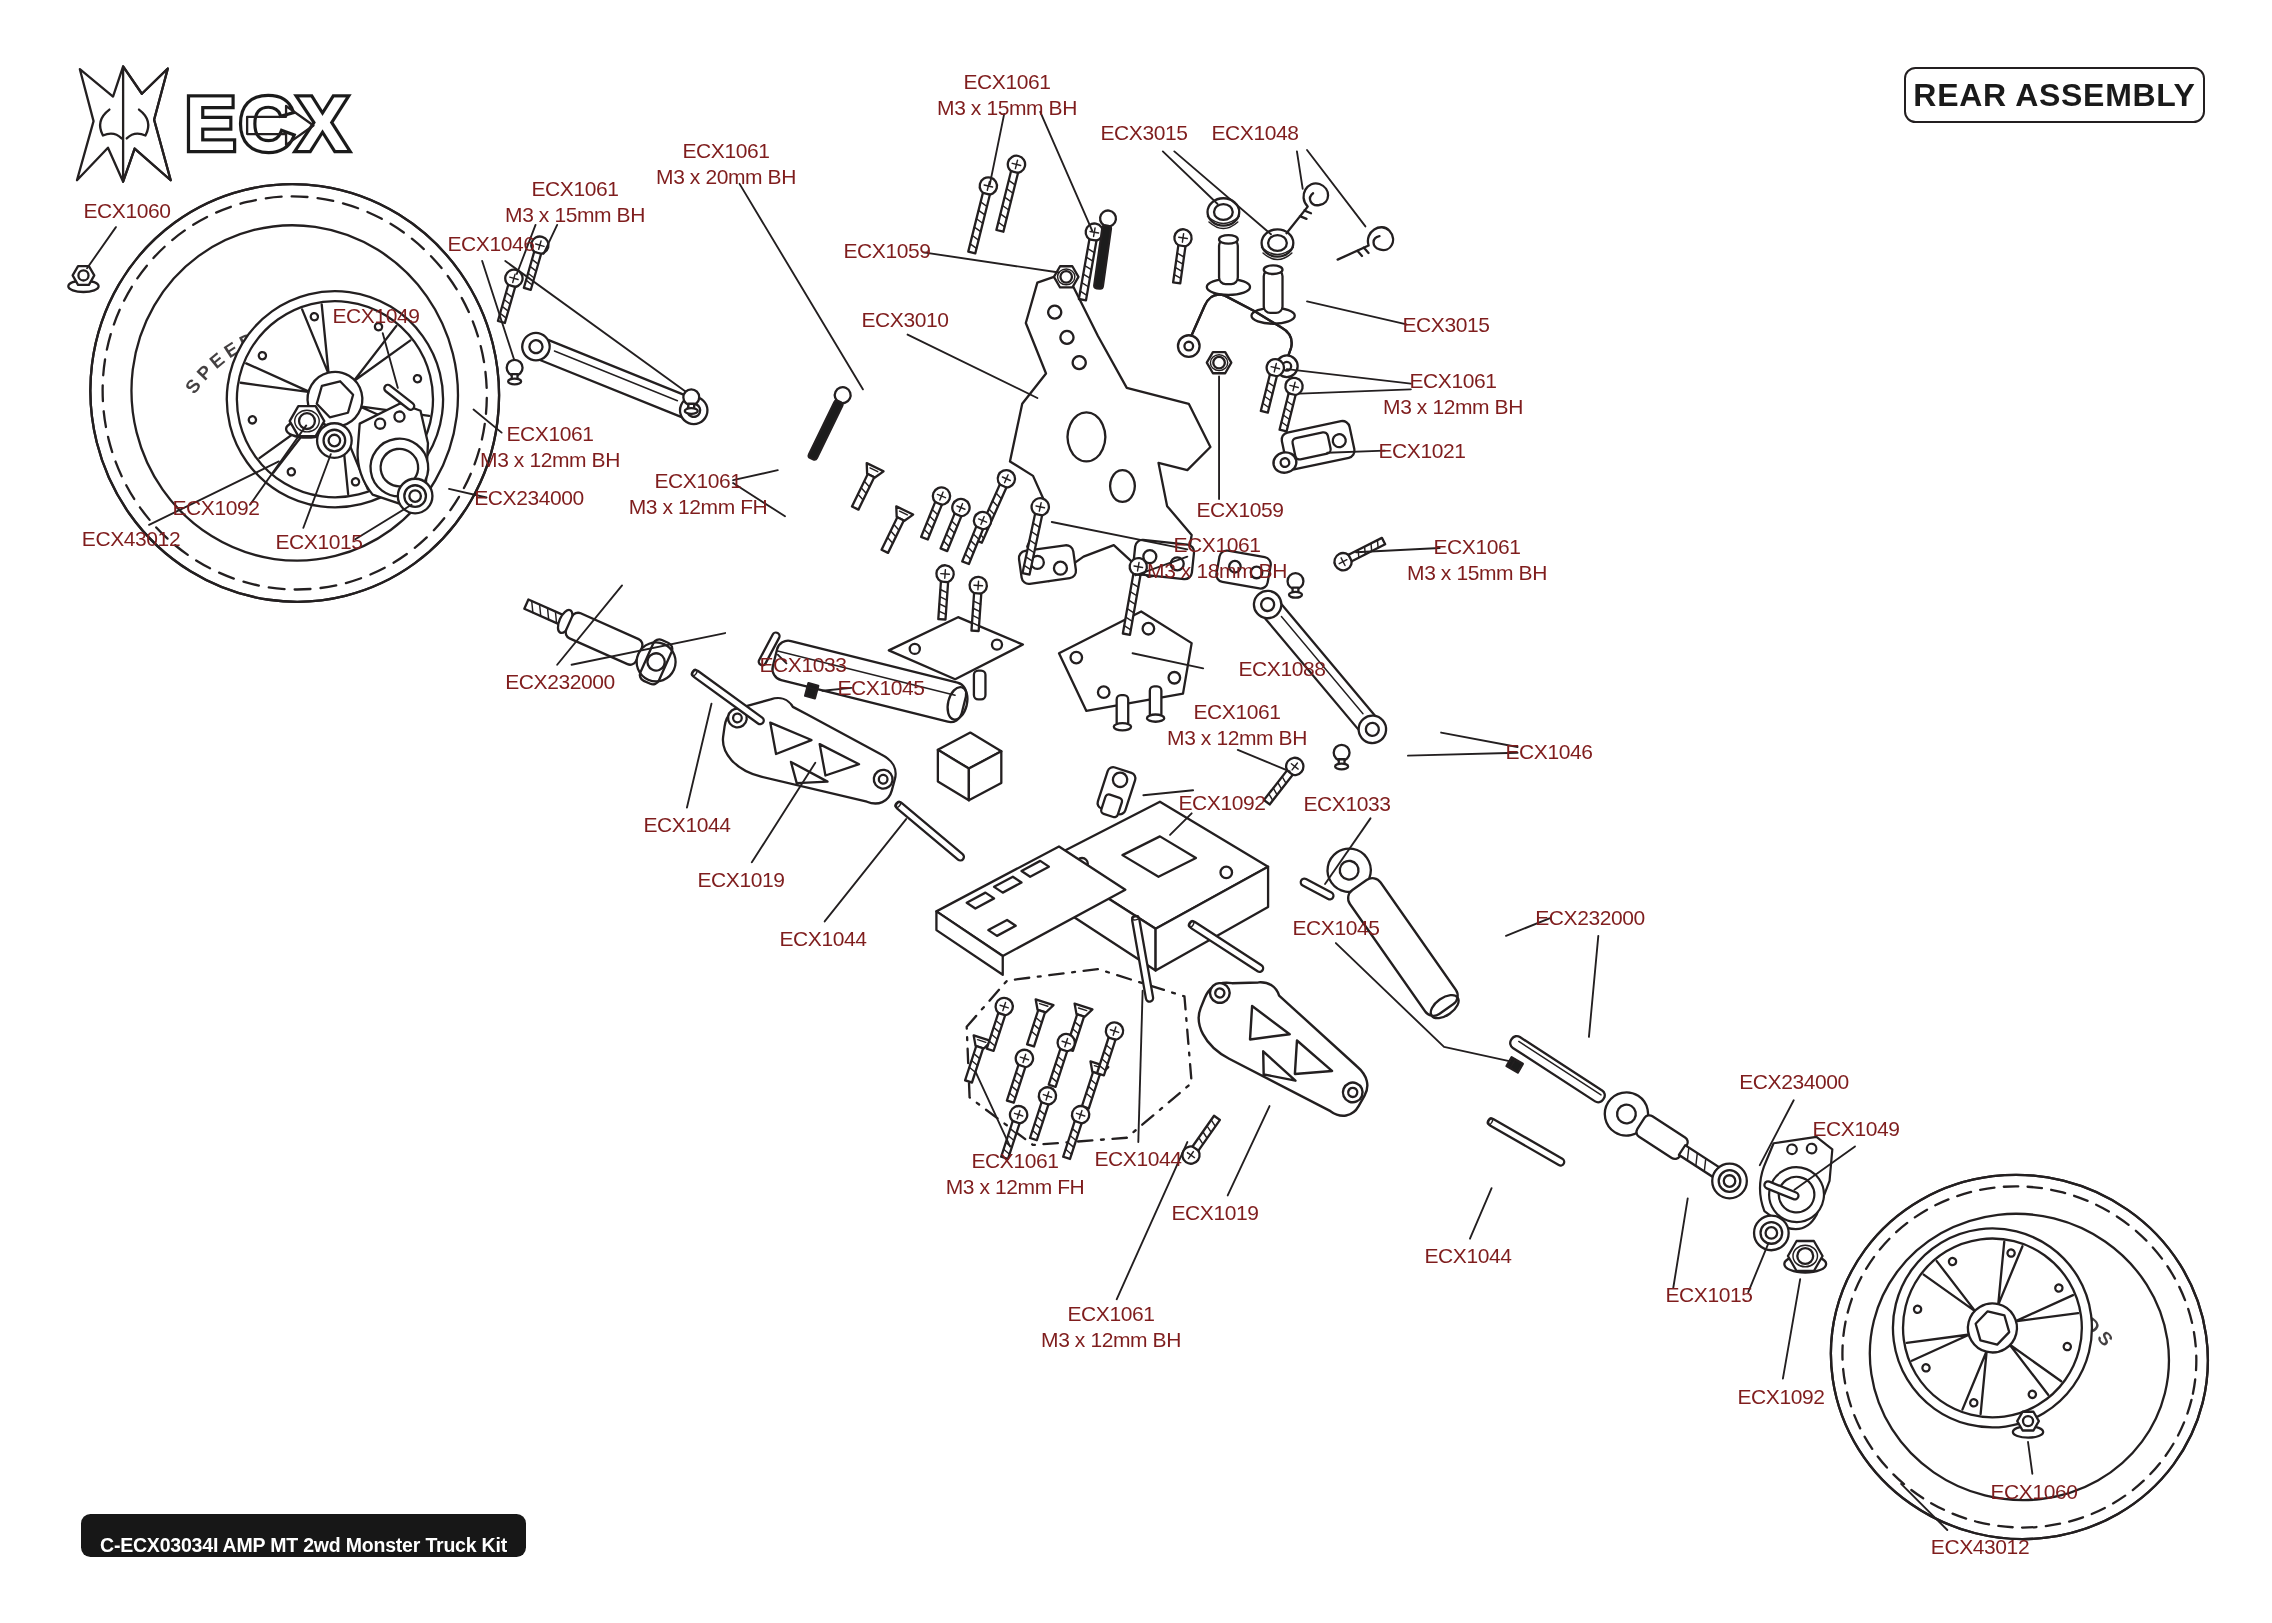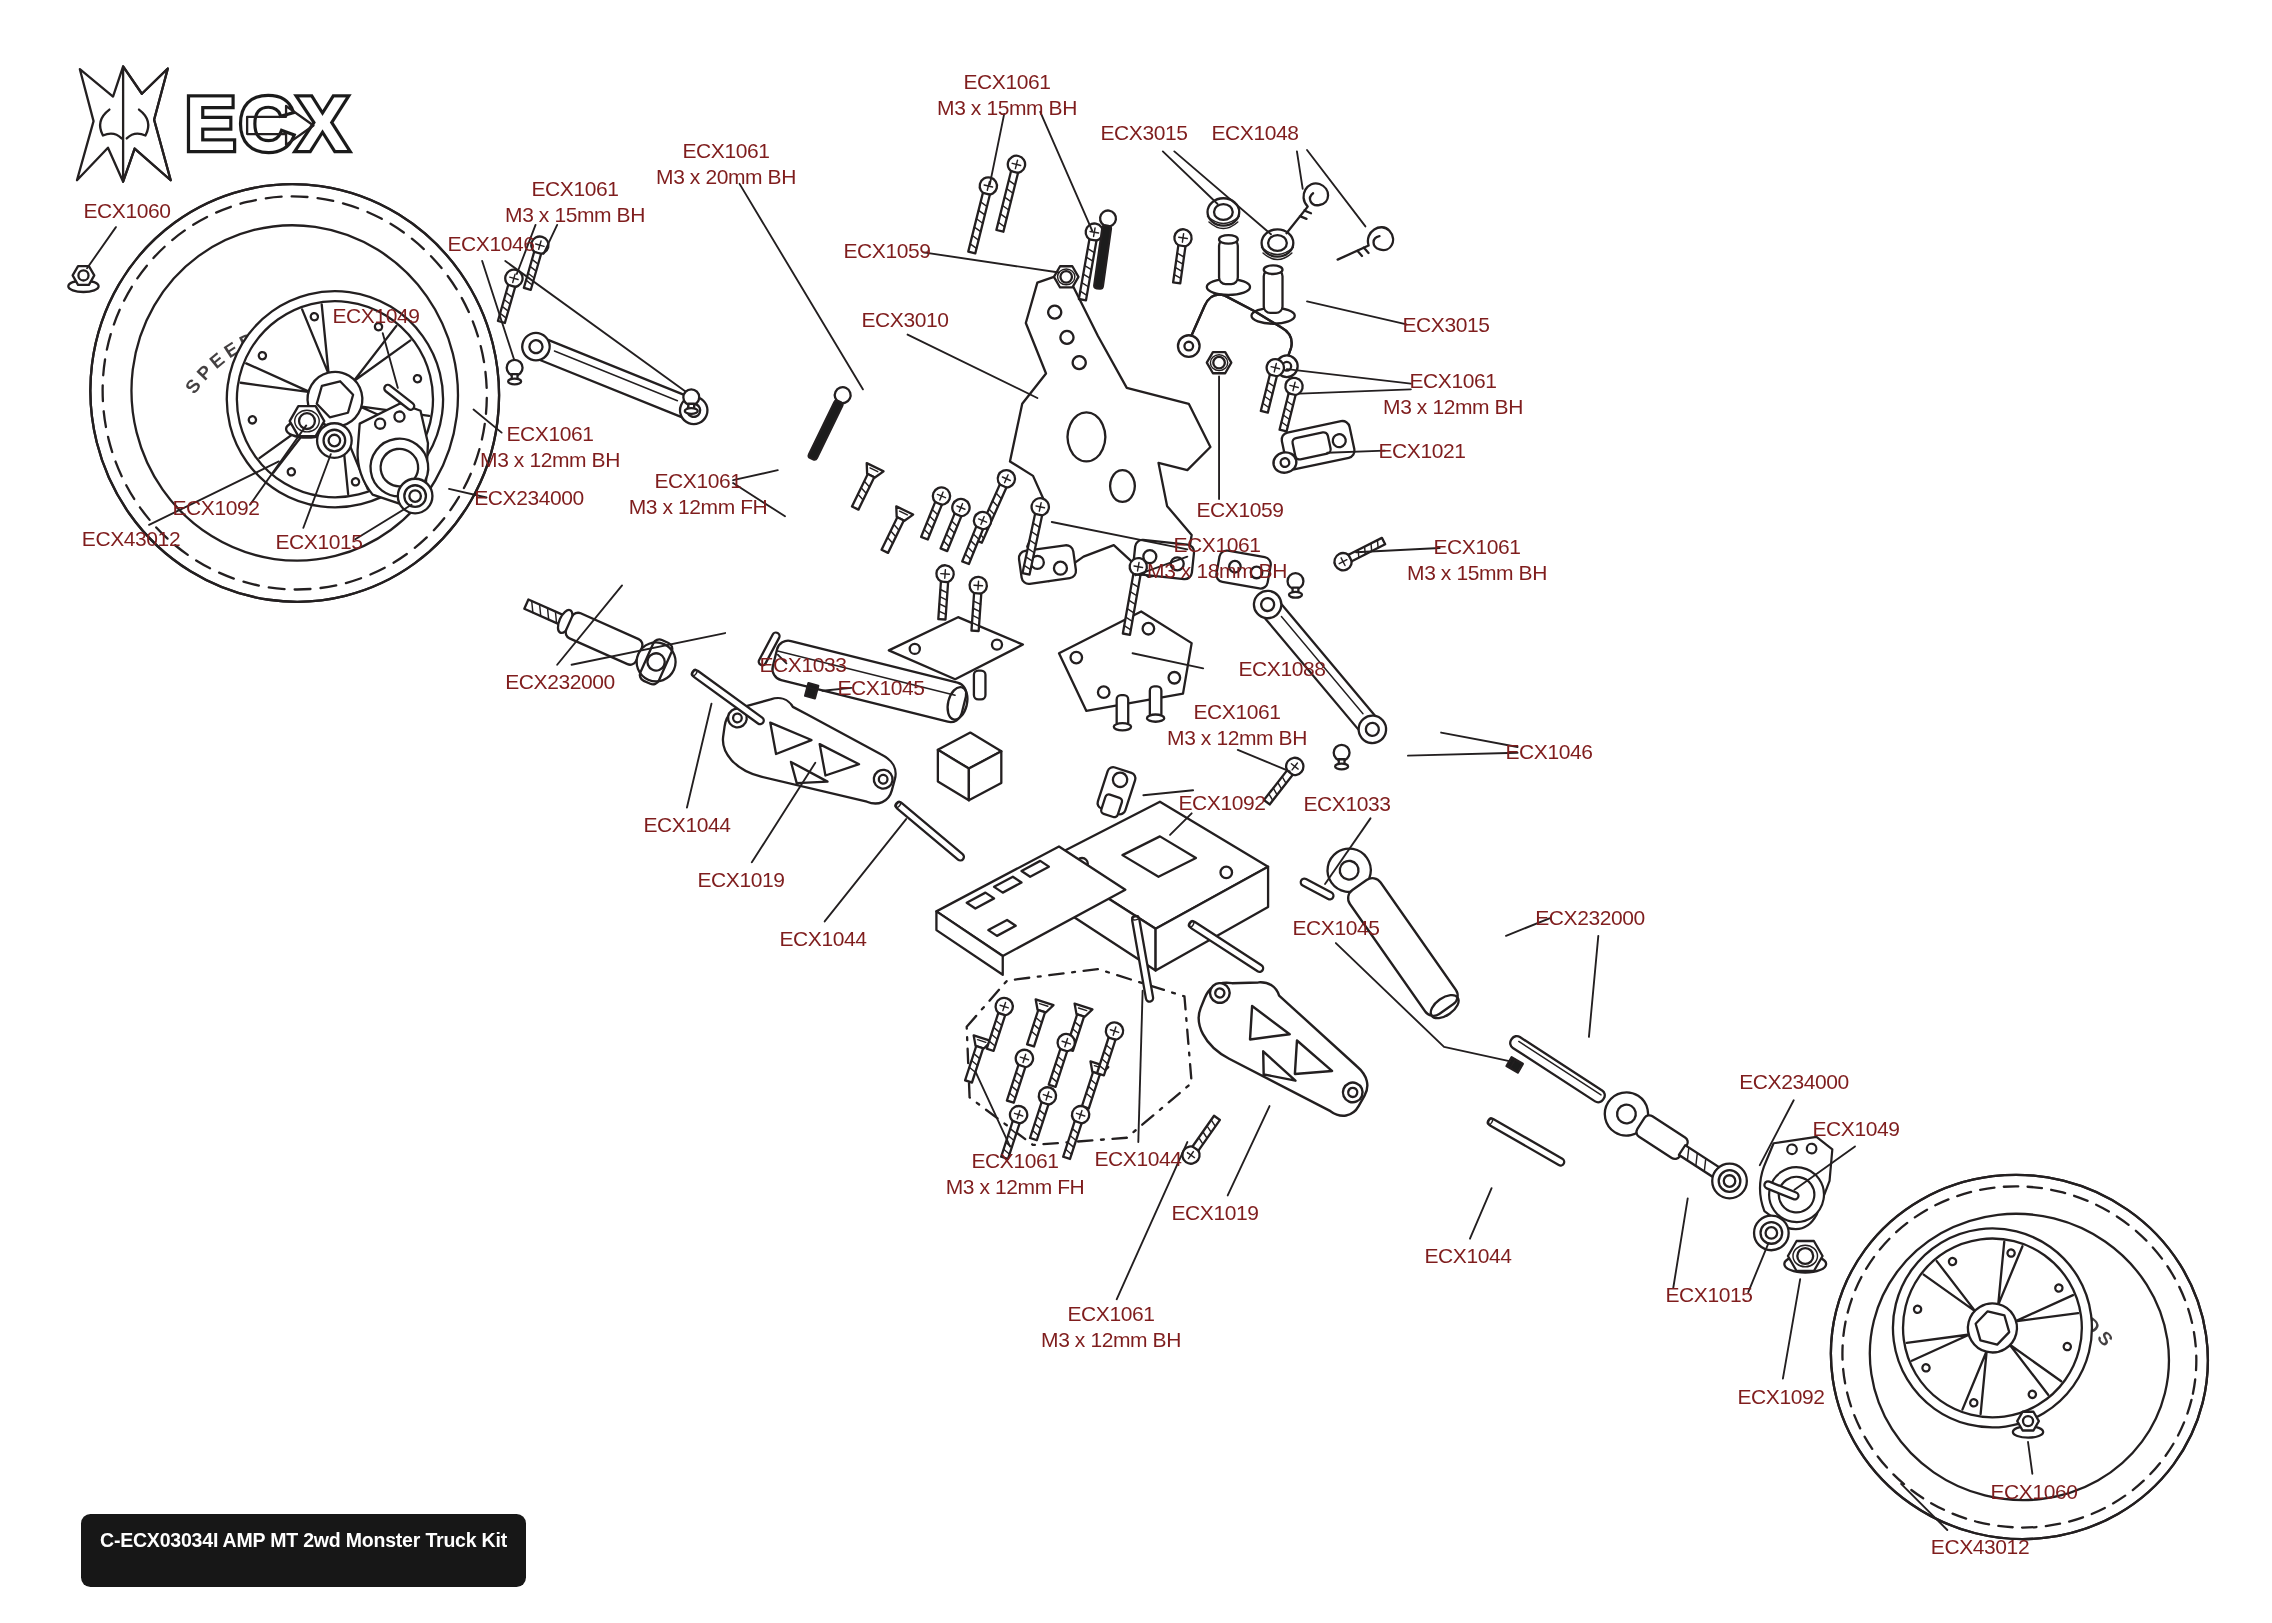--- a/index.html
+++ b/index.html
@@ -11,22 +11,22 @@
       stroke:#231f20;stroke-width:3.2;fill:none;stroke-linejoin:round;stroke-linecap:round;}
   #art .p{fill:#ffffff;}
   #art .dk{fill:#1c1c1c;}
   #art .thin{stroke-width:2;}
   #art #leaders polyline{stroke-width:2.6;fill:none;}
   .plabel{position:absolute;transform:translate(-50%,-50%);text-align:center;color:#7f1d1d;
           font-size:21px;line-height:26px;white-space:nowrap;letter-spacing:-0.4px;}
   #title-box{position:absolute;left:1904px;top:67px;width:297px;height:52px;border:2.9px solid #231f20;
           border-radius:11.5px;display:flex;align-items:center;justify-content:center;
           font-size:32px;font-weight:bold;color:#1a1a1a;letter-spacing:0.7px;background:#fff;}
-  #kit-box{position:absolute;left:81px;top:1514px;height:43px;padding:15px 19px;background:#171717;
-          border-radius:9.4px;display:flex;align-items:flex-start;color:#fff;font-weight:bold;
+  #kit-box{position:absolute;left:81px;top:1514px;height:43px;padding:0 19px;background:#171717;
+          border-radius:9.4px;display:flex;align-items:flex-end;color:#fff;font-weight:bold;
           font-size:19.5px;letter-spacing:-0.2px;}
   .tiretext{font-size:26px;letter-spacing:6px;font-weight:bold;fill:#231f20;stroke:none;opacity:.85;}
 </style>
 </head>
 <body>
 
 <div id="canvas">
 
   <svg id="art" width="2273" height="1623" viewBox="0 0 3151 2251">
     <defs>
@@ -471,20 +471,23 @@
         <polyline points="2487,1526 2440,1616"></polyline>
         <polyline points="2572,1590 2488,1650"></polyline>
         <polyline points="2320,1786 2340,1662"></polyline>
         <polyline points="2424,1792 2452,1724"></polyline>
         <polyline points="2472,1912 2496,1774"></polyline>
         <polyline points="2818,2044 2812,2000"></polyline>
         <polyline points="2700,2122 2636,2058"></polyline>
       </g>
   </svg>
 
+  <div id="title-box">
+    <span>REAR ASSEMBLY</span>
+  </div>
   <div id="kit-box">
     <span>C-ECX03034I AMP MT 2wd Monster Truck Kit</span>
   </div>
 
   <div id="labels">
       <div class="plabel" style="left: 127px; top: 211px;">ECX1060</div>
       <div class="plabel" style="left: 491px; top: 244px;">ECX1046</div>
       <div class="plabel" style="left: 575px; top: 202px;">ECX1061<div>M3 x 15mm BH</div></div>
       <div class="plabel" style="left: 726px; top: 164px;">ECX1061<div>M3 x 20mm BH</div></div>
       <div class="plabel" style="left: 376px; top: 316px;">ECX1049</div>

